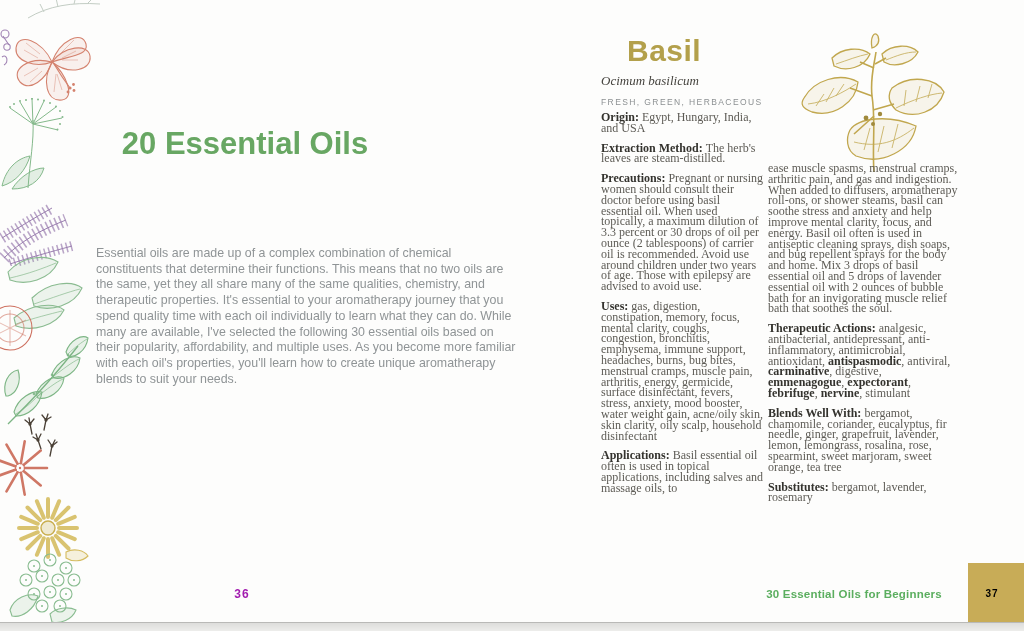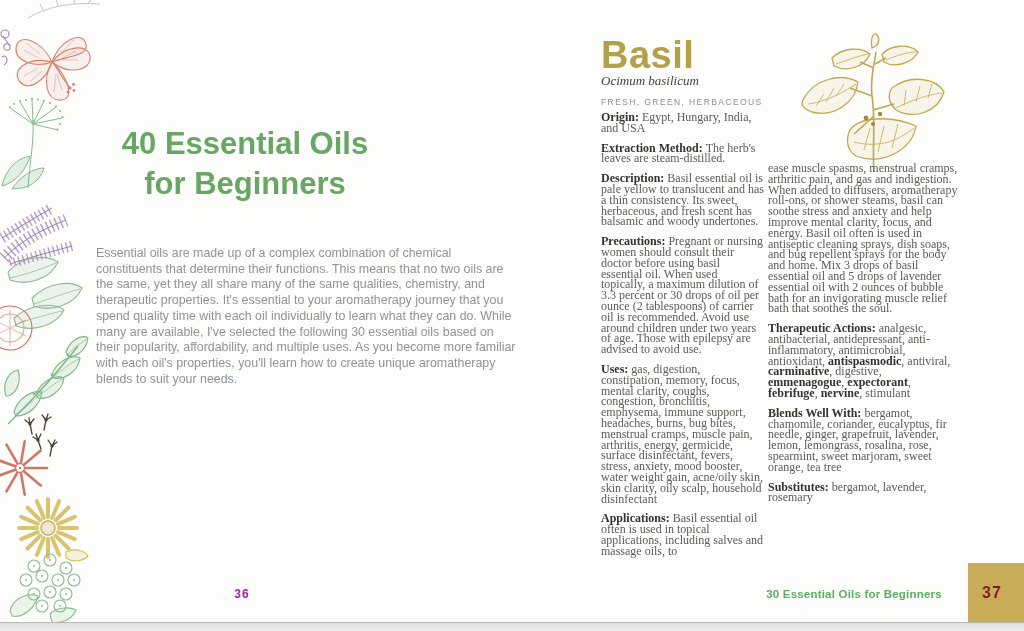--- a/index.html
+++ b/index.html
@@ -13,38 +13,38 @@
   
   .left-heading{position:absolute;left:70px;top:112px;width:350px;text-align:center;}
   .kicker{font-size:12.5px;letter-spacing:3.5px;color:var(--kicker-gray);font-weight:400;}
   .chapter-title{margin-top:12px;font-size:31px;line-height:40px;font-weight:bold;
                  color:var(--green-heading);letter-spacing:0px;}
   .intro{position:absolute;left:96px;top:246px;width:420px;font-size:12.4px;line-height:15.7px;
          color:var(--left-body-gray);}
   .pageno-left{position:absolute;left:220px;top:587px;width:44px;text-align:center;
                font-size:12px;font-weight:bold;letter-spacing:1px;color:#a21caf;}
   
-  .basil-title{position:absolute;left:601px;top:34px;font-size:38px;font-weight:bold;
+  .basil-title{position:absolute;left:627px;top:34px;font-size:30px;font-weight:bold;
                color:var(--gold-heading);letter-spacing:.5px;}
   .latin{position:absolute;left:601px;top:73px;font-family:"Liberation Serif",serif;
          font-style:italic;font-size:13px;color:#46443f;text-align:right;}
   .profile{position:absolute;left:601px;top:97px;font-size:8.5px;letter-spacing:1.4px;
            color:#8c9092;}
   .col{position:absolute;font-family:"Liberation Serif",serif;font-size:12px;
        line-height:10.8px;color:var(--body-ink);}
   .col1{left:601px;top:112px;width:163px;}
   .col2{left:768px;top:163px;width:191px;}
   .entry{margin:0 0 9px 0;}
   .entry strong{color:var(--label-ink);}
   
   .running-head{position:absolute;left:750px;top:588px;width:208px;text-align:center;
                 font-size:11.5px;font-weight:bold;color:var(--green-footer);letter-spacing:.2px;}
   .folio-block{position:absolute;left:968px;top:563px;width:56px;height:60px;
                background:var(--gold-block);display:flex;align-items:center;justify-content:center;}
-  .folio-block span{color:#7f1d1d;font-size:16px;font-weight:bold;letter-spacing:1px;
+  .folio-block span{color:#000000;font-size:10px;font-weight:bold;letter-spacing:1px;
                     padding-right:8px;}
   .bottom-edge{position:absolute;left:0;top:622px;width:1024px;height:9px;
                border-top:1px solid #b9b9b7;background:linear-gradient(#dddddb,#efefed);}
   
   .deco{position:absolute;pointer-events:none;}
 </style>
 </head>
 <body>
 
 <div class="canvas">
@@ -218,22 +218,21 @@
         <circle cx="30" cy="44" r="1"></circle>
         <circle cx="46" cy="42" r="1"></circle>
       <circle cx="62" cy="44" r="1"></circle>
         <circle cx="38" cy="56" r="1"></circle>
         <circle cx="56" cy="56" r="1"></circle>
     </g>
   </svg>
 
   <div class="left-heading">
     <div class="chapter-title">
-      <div>40 Essential Oils</div>
-      <div>for Beginners</div>
+      <div>20 Essential Oils</div>
     </div>
   </div>
   <div class="intro">Essential oils are made up of a complex combination of chemical constituents that determine their functions. This means that no two oils are the same, yet they all share many of the same qualities, chemistry, and therapeutic properties. It's essential to your aromatherapy journey that you spend quality time with each oil individually to learn what they can do. While many are available, I've selected the following 30 essential oils based on their popularity, affordability, and multiple uses. As you become more familiar with each oil's properties, you'll learn how to create unique aromatherapy blends to suit your needs.</div>
   <div class="pageno-left">36</div>
 
   <div class="basil-title">Basil</div>
   <div class="latin">Ocimum basilicum</div>
   <div class="profile">FRESH, GREEN, HERBACEOUS</div>
 
   <svg class="deco" style="left:790px;top:26px" width="160" height="146" viewBox="0 0 160 146">
@@ -258,21 +257,20 @@
     <g fill="#a08a3c">
       <circle cx="76" cy="92" r="2.4"></circle>
         <circle cx="90" cy="88" r="2.2"></circle>
         <circle cx="83" cy="98" r="2"></circle>
     </g>
   </svg>
 
   <div class="col col1" id="col1-entries">
       <p class="entry"><strong>Origin: </strong><span>Egypt, Hungary, India, and USA</span></p>
       <p class="entry"><strong>Extraction Method: </strong><span>The herb's leaves are steam-distilled.</span></p>
-      <p class="entry"><strong>Description: </strong><span>Basil essential oil is pale yellow to translucent and has a thin consistency. Its sweet, herbaceous, and fresh scent has balsamic and woody undertones.</span></p>
       <p class="entry"><strong>Precautions: </strong><span>Pregnant or nursing women should consult their doctor before using basil essential oil. When used topically, a maximum dilution of 3.3 percent or 30 drops of oil per ounce (2 tablespoons) of carrier oil is recommended. Avoid use around children under two years of age. Those with epilepsy are advised to avoid use.</span></p>
       <p class="entry"><strong>Uses: </strong><span>gas, digestion, constipation, memory, focus, mental clarity, coughs, congestion, bronchitis, emphysema, immune support, headaches, burns, bug bites, menstrual cramps, muscle pain, arthritis, energy, germicide, surface disinfectant, fevers, stress, anxiety, mood booster, water weight gain, acne/oily skin, skin clarity, oily scalp, household disinfectant</span></p>
       <p class="entry"><strong>Applications: </strong><span>Basil essential oil often is used in topical applications, including salves and massage oils, to</span></p>
     </div>
   <div class="col col2" id="col2-entries">
       <p class="entry"><span>ease muscle spasms, menstrual cramps, arthritic pain, and gas and indigestion. When added to diffusers, aromatherapy roll-ons, or shower steams, basil can soothe stress and anxiety and help improve mental clarity, focus, and energy. Basil oil often is used in antiseptic cleaning sprays, dish soaps, and bug repellent sprays for the body and home. Mix 3 drops of basil essential oil and 5 drops of lavender essential oil with 2 ounces of bubble bath for an invigorating muscle relief bath that soothes the soul.</span></p>
       <p class="entry"><strong>Therapeutic Actions: </strong><span>analgesic, antibacterial, antidepressant, anti-inflammatory, antimicrobial, antioxidant, </span><strong>antispasmodic</strong><span>, antiviral, </span><strong>carminative</strong><span>, digestive, </span><strong>emmenagogue</strong><span>, </span><strong>expectorant</strong><span>, </span><strong>febrifuge</strong><span>, </span><strong>nervine</strong><span>, stimulant</span></p>
       <p class="entry"><strong>Blends Well With: </strong><span>bergamot, chamomile, coriander, eucalyptus, fir needle, ginger, grapefruit, lavender, lemon, lemongrass, rosalina, rose, spearmint, sweet marjoram, sweet orange, tea tree</span></p>
       <p class="entry"><strong>Substitutes: </strong><span>bergamot, lavender, rosemary</span></p>
     </div>

